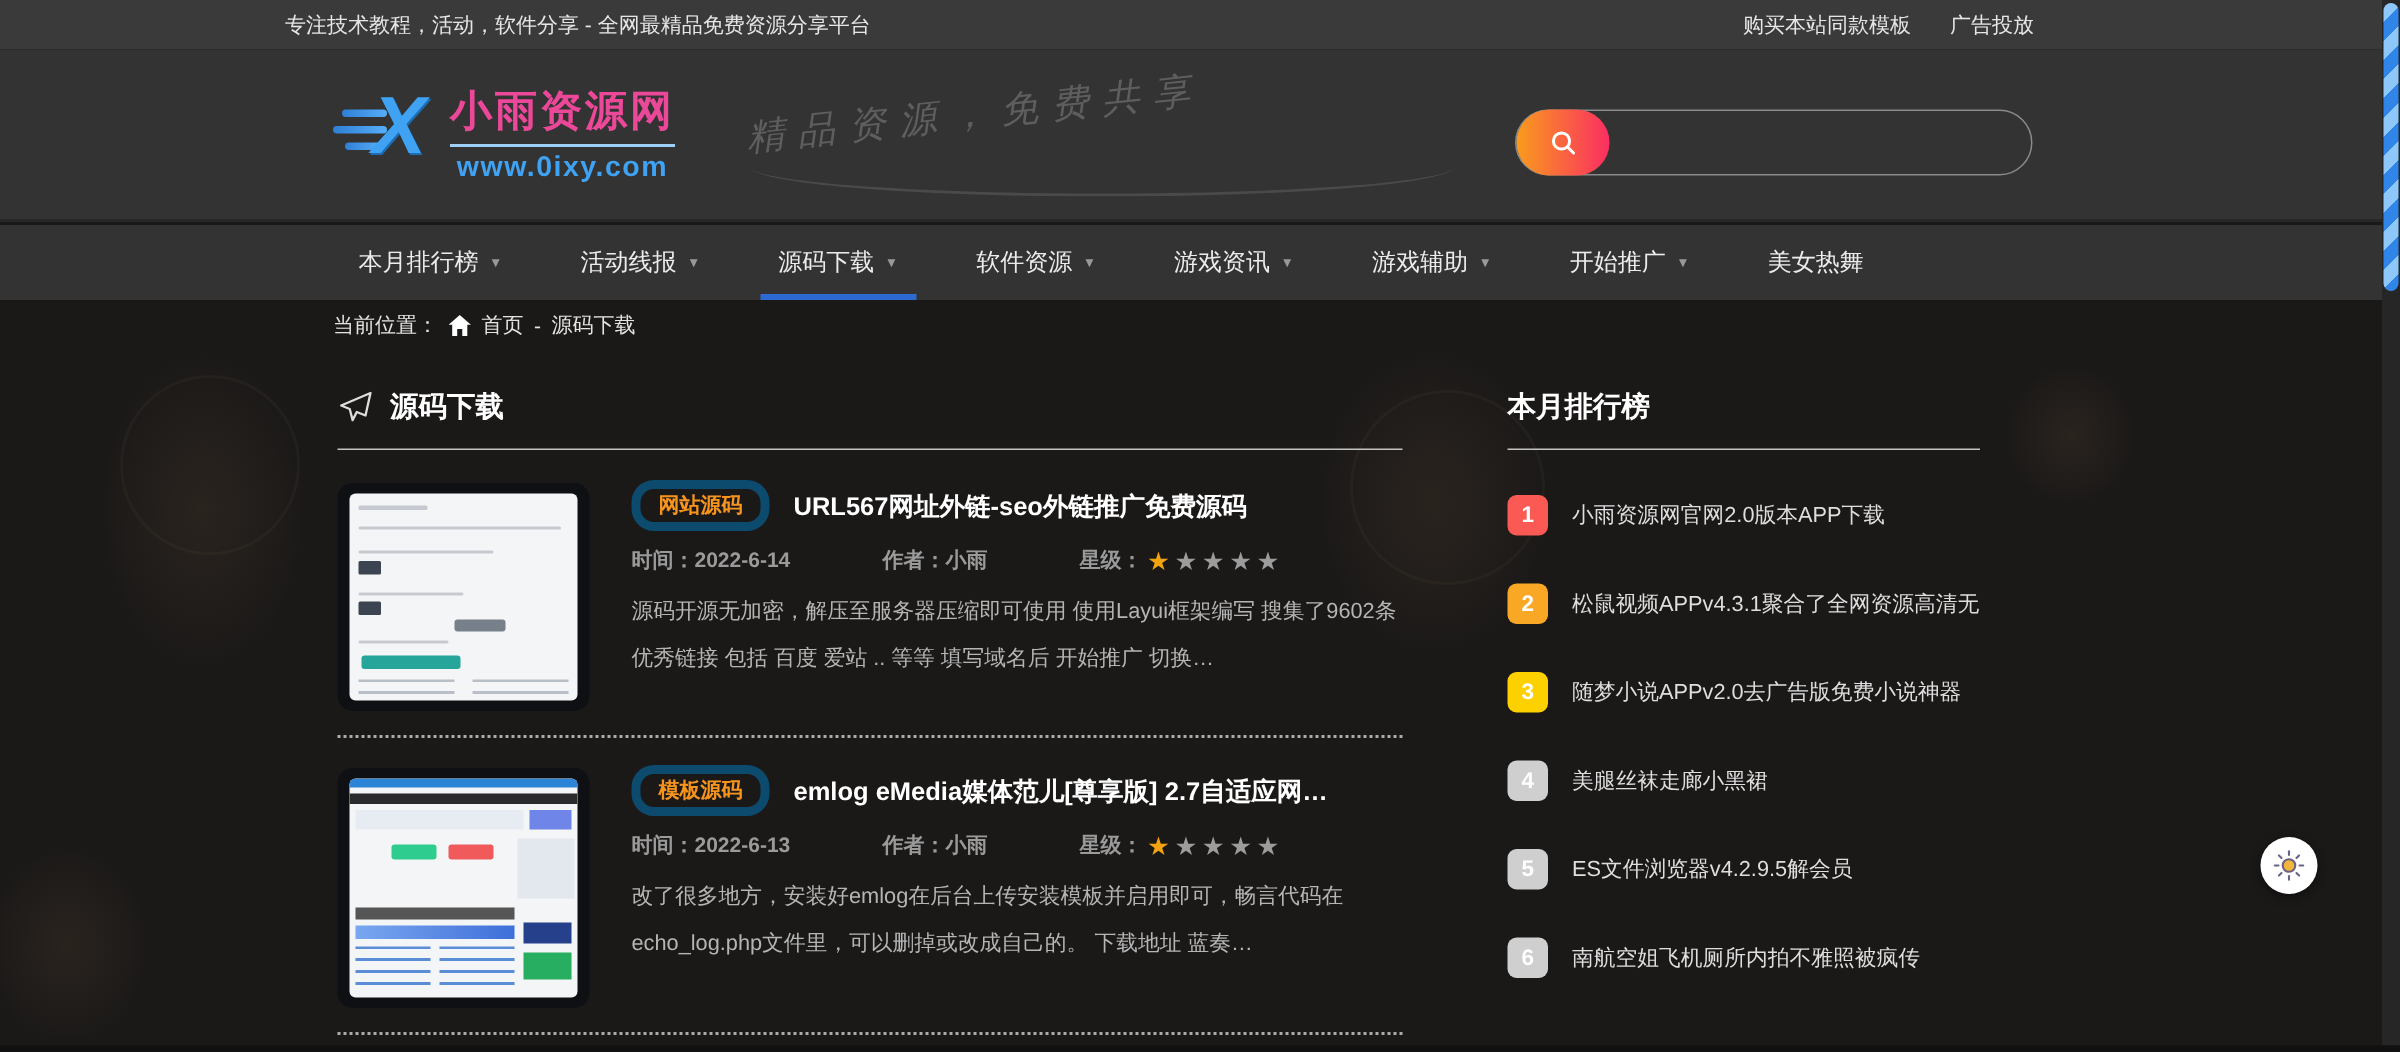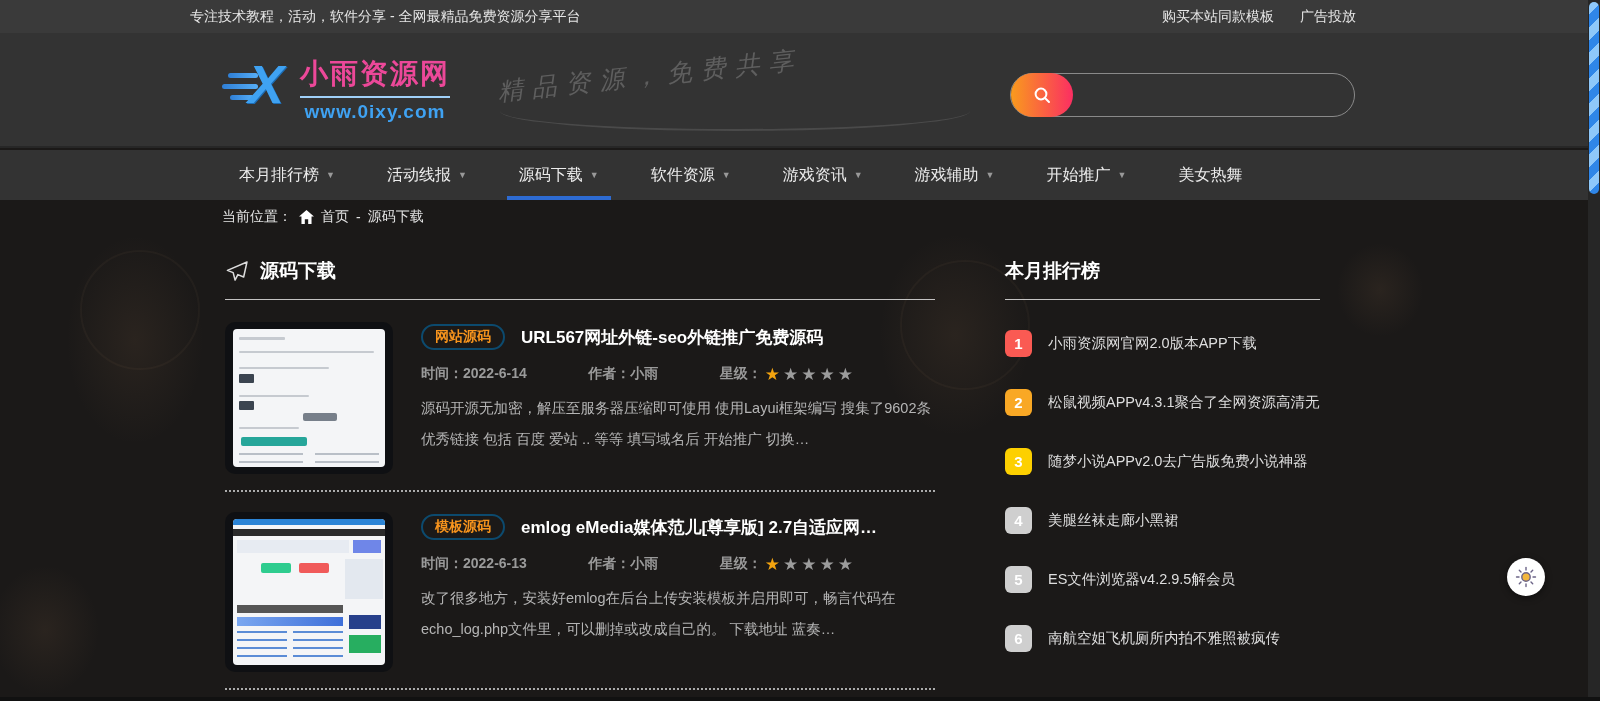--- a/index.html
+++ b/index.html
@@ -76,21 +76,21 @@
   .shot { position:absolute; left:8px; right:8px; top:7px; bottom:7px; background:#f4f5f7;
     border-radius:4px; overflow:hidden; }
   .ln { position:absolute; height:3px; background:#c6cad0; border-radius:1px; }
   .chip { position:absolute; width:15px; height:9px; background:#3b4450; border-radius:1px; }
   .btn-teal { position:absolute; background:#26a69a; border-radius:2px; }
   .btn-gray { position:absolute; background:#777f8a; border-radius:2px; }
   .rows { position:absolute; background:repeating-linear-gradient(180deg,#b9bfc7 0 2px,transparent 2px 8px); }
   .rows.blue { background:repeating-linear-gradient(180deg,#5b8cd6 0 2px,transparent 2px 8px); }
   .art-body { flex:1; min-width:0; }
   .art-head { display:flex; align-items:center; height:30px; }
-  .badge { border:2px solid #0c4a6e; color:#f7941d; border-radius:15px; padding:2px 12px;
+  .badge { border:6px solid #0c4a6e; color:#f7941d; border-radius:15px; padding:2px 12px;
     font-size:14px; font-weight:bold; white-space:nowrap; cursor:pointer; }
   .title { margin-left:16px; font-size:17px; font-weight:bold; color:#fff; white-space:nowrap;
     overflow:hidden; text-overflow:ellipsis; cursor:pointer; }
   .meta { display:flex; width:432px; justify-content:space-between; align-items:center;
     margin-top:13px; font-size:14px; color:#9a9a9a;font-weight:bold; }
   .rating { display:flex; align-items:center; }
   .stars { display:inline-flex; gap:3px; font-size:17px; margin-left:3px; line-height:1; }
   .star { color:#9c9c9c; } .star.filled { color:#f2a30f; }
   .excerpt { margin-top:10px; font-size:14.5px; line-height:31px; height:62px; overflow:hidden;
     color:#b5b5b5; }

